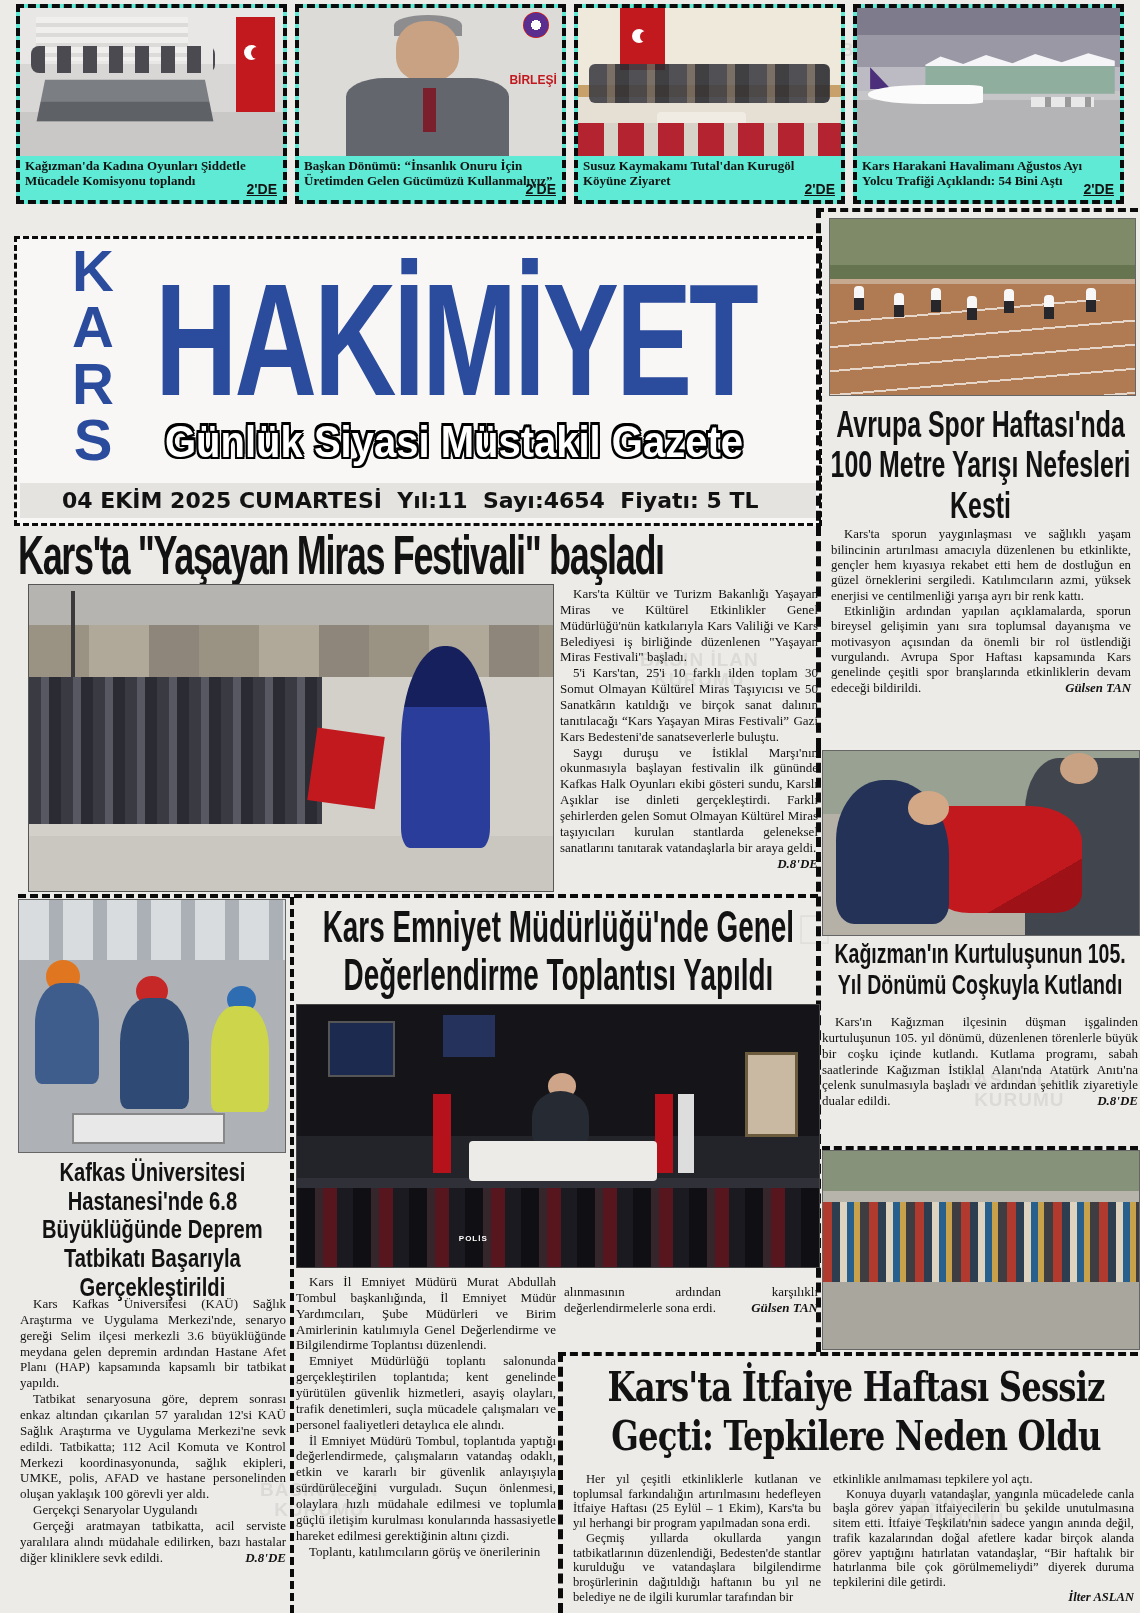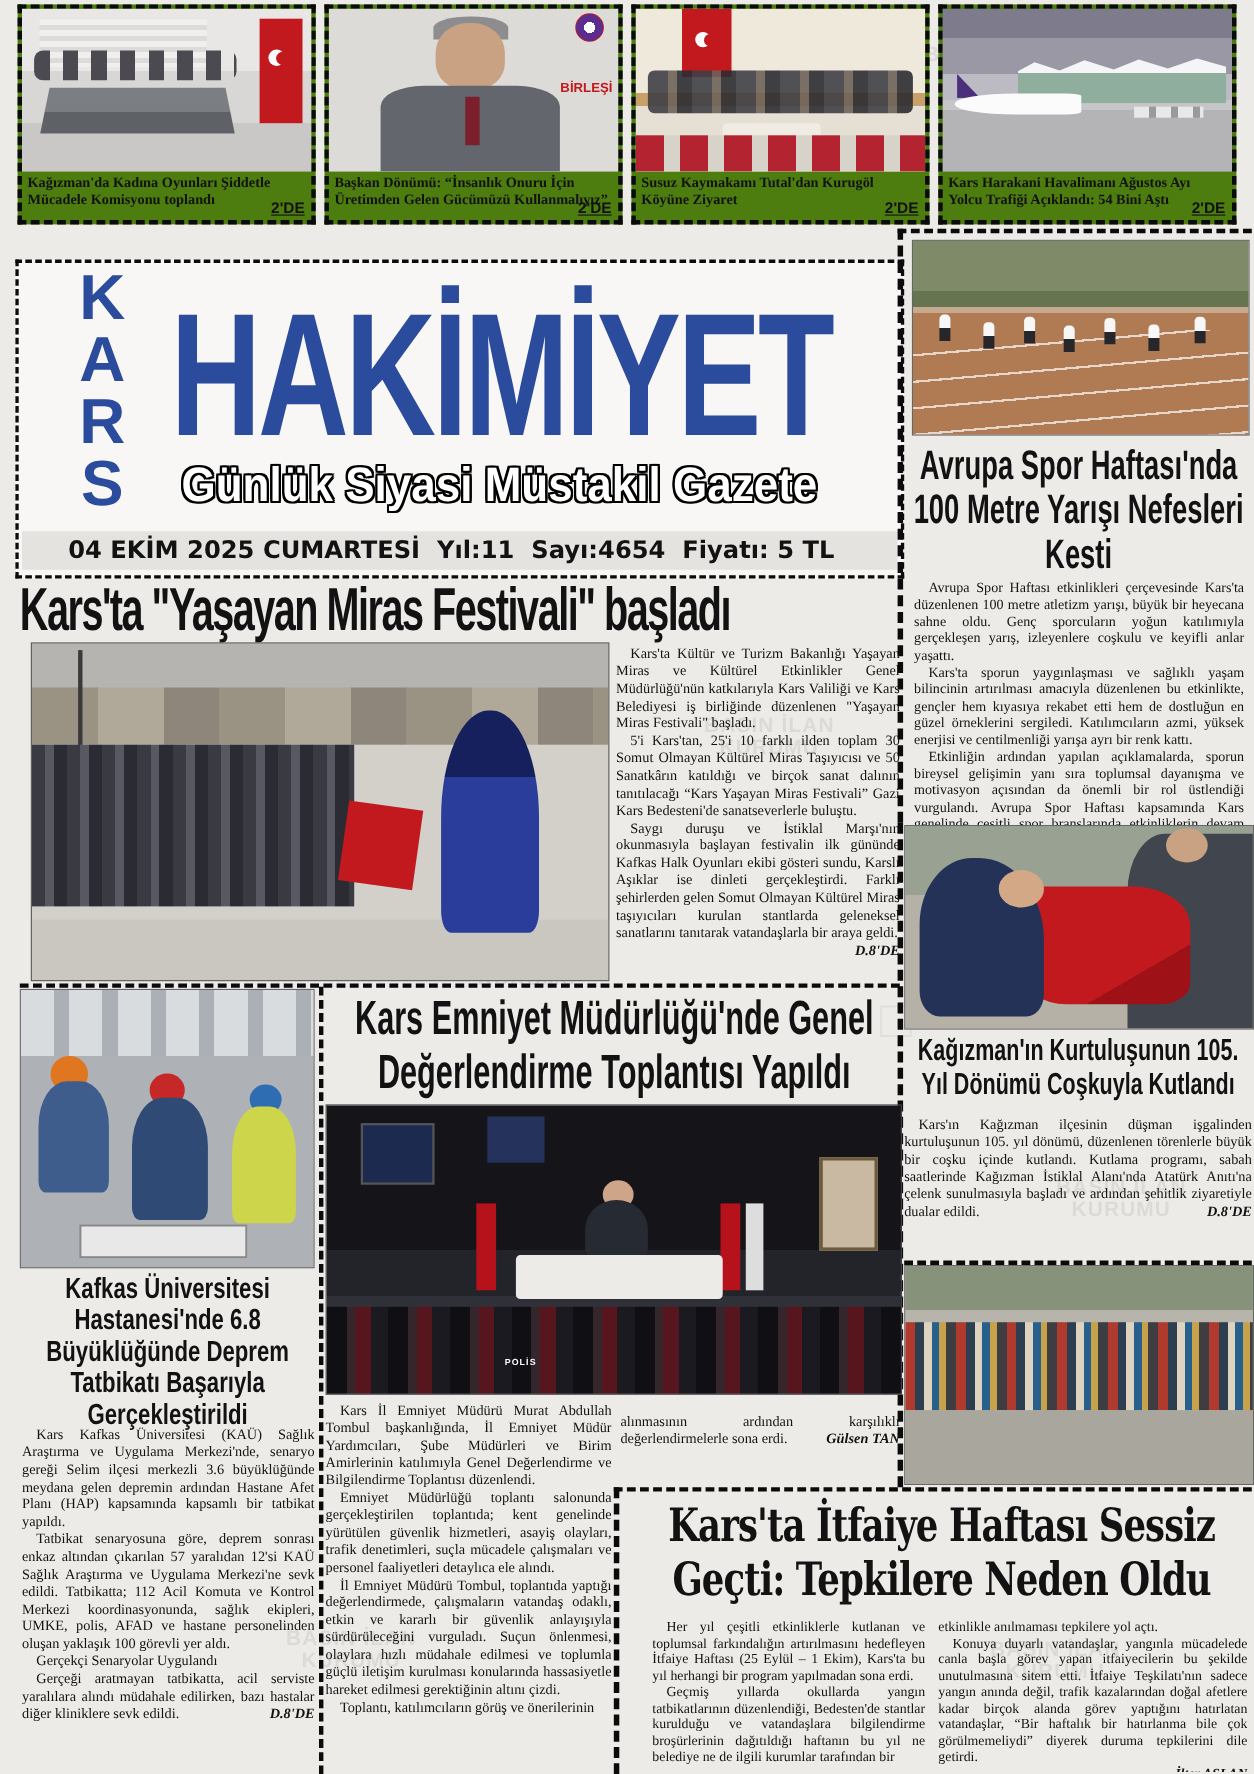--- a/index.html
+++ b/index.html
@@ -11,21 +11,21 @@
       letter-spacing:1px;color:#4a4a4a;opacity:.10;pointer-events:none;}
   .wmbox{position:absolute;z-index:0;font-size:48px;color:#4a4a4a;opacity:.07;pointer-events:none;}
   
   .txt{line-height:1.22;font-size:13px;text-align:justify;overflow:hidden;position:absolute;z-index:1;}
   .txt p{margin:0;text-indent:13px;}
   .dref{float:right;font-weight:bold;font-style:italic;}
   .by{float:right;font-weight:bold;font-style:italic;}
   .photo{position:relative;overflow:hidden;background:#cfcecc;}
   
   .topstrip{position:absolute;left:16px;top:4px;width:1108px;height:200px;display:flex;gap:8px;z-index:1;}
-  .topbox{flex:1;border:4px dashed #0b0b0b;background:#4d7c0f;display:flex;flex-direction:column;}
+  .topbox{flex:1;border:4px dashed #0b0b0b;background:#5eead4;display:flex;flex-direction:column;}
   .topbox .photo{height:148px;flex:none;}
   .cap{position:relative;flex:1;padding:2px 5px 2px 5px;font-weight:bold;font-size:13px;line-height:1.18;}
   .capref{position:absolute;right:6px;bottom:2px;font-family:"Liberation Sans",sans-serif;
           font-weight:bold;font-size:14px;text-decoration:underline;}
   
   .masthead{position:absolute;left:14px;top:236px;width:802px;height:284px;border:3px dashed #0b0b0b;
             background:#f8f7f5;z-index:1;}
   .kars{position:absolute;left:16px;top:4px;width:120px;text-align:center;color:#2b4b9d;
         font-family:"Liberation Sans",sans-serif;font-weight:bold;font-size:58px;line-height:.97;}
   .hakimiyet{position:absolute;left:138px;top:10px;color:#2b4b9d;font-family:"Liberation Sans",sans-serif;
@@ -74,21 +74,21 @@
                   font-family:"Liberation Sans",sans-serif;font-weight:bold;font-size:23px;line-height:1.15;
                   transform:scale(.85,1.2);transform-origin:left top;z-index:1;}
   .kagizman-body{left:822px;top:1014px;width:316px;height:130px;}
   .p-crowd{position:absolute;left:822px;top:1150px;width:316px;height:198px;border:1px solid #666;z-index:1;}
   
   .itfaiye{position:absolute;left:558px;top:1352px;width:580px;height:261px;border-left:5px dashed #0b0b0b;
            border-top:4px dashed #0b0b0b;box-sizing:border-box;z-index:1;}
   .itfaiye-title{margin:6px 0 0 4px;width:680px;text-align:center;font-family:"DejaVu Serif",serif;
                  font-weight:bold;font-size:38px;line-height:1.18;letter-spacing:-1px;
                  transform:scale(.85,1.1);transform-origin:left top;}
-  .it-cols{position:absolute;left:10px;right:4px;top:116px;bottom:2px;display:flex;gap:12px;overflow:hidden;margin-left:20px;}
+  .it-cols{position:absolute;left:10px;right:4px;top:116px;bottom:2px;display:flex;gap:12px;overflow:hidden;}
   .it-col{line-height:1.17;font-size:12.6px;text-align:justify;}
   .it-col p{margin:0;text-indent:13px;}
   .it-col1{width:248px;flex:none;}
   .it-col2{flex:1;}
   .it-by{display:block;text-align:right;font-weight:bold;font-style:italic;text-indent:0;}
   
   .p-meeting{background:linear-gradient(180deg,#e8e7e5 0 38%,#d8d7d5 38% 70%,#c9c8c6 70% 100%);}
   .pm-window{position:absolute;left:6%;top:6%;width:58%;height:30%;background:repeating-linear-gradient(180deg,#f0efed 0 6px,#dcdbd9 6px 10px);}
   .pm-people{position:absolute;left:4%;top:26%;width:70%;height:18%;border-radius:8px;background:repeating-linear-gradient(90deg,#4a4a50 0 14px,transparent 14px 26px);}
   .pm-table{position:absolute;left:8%;top:46%;width:64%;height:32%;background:linear-gradient(180deg,#7b7e82 0 55%,#5e6165 55% 100%);transform:perspective(220px) rotateX(28deg);}
@@ -290,21 +290,20 @@
       <span class="runner" style="left:8%;top:38%"></span>
       <span class="runner" style="left:21%;top:42%"></span>
       <span class="runner" style="left:33%;top:39%"></span>
       <span class="runner" style="left:45%;top:44%"></span>
       <span class="runner" style="left:57%;top:40%"></span>
       <span class="runner" style="left:70%;top:43%"></span>
       <span class="runner" style="left:84%;top:39%"></span>
     </div>
     <div class="sports-title">Avrupa Spor Haftası'nda 100 Metre Yarışı Nefesleri Kesti</div>
     <div class="sports-body">
-      <p>Avrupa Spor Haftası etkinlikleri çerçevesinde Kars'ta düzenlenen 100 metre atletizm yarışı, büyük bir heyecana sahne oldu. Genç sporcuların yoğun katılımıyla gerçekleşen yarış, izleyenlere coşkulu ve keyifli anlar yaşattı.</p>
       <p>Kars'ta sporun yaygınlaşması ve sağlıklı yaşam bilincinin artırılması amacıyla düzenlenen bu etkinlikte, gençler hem kıyasıya rekabet etti hem de dostluğun en güzel örneklerini sergiledi. Katılımcıların azmi, yüksek enerjisi ve centilmenliği yarışa ayrı bir renk kattı.</p>
       <p><span>Etkinliğin ardından yapılan açıklamalarda, sporun bireysel gelişimin yanı sıra toplumsal dayanışma ve motivasyon açısından da önemli bir rol üstlendiği vurgulandı. Avrupa Spor Haftası kapsamında Kars genelinde çeşitli spor branşlarında etkinliklerin devam edeceği bildirildi.</span><span class="by">Gülsen TAN</span></p>
     </div>
   </div>
 
   <div class="main-headline"><span>Kars'ta "Yaşayan Miras Festivali" başladı</span></div>
 
   <div class="photo p-festival">
     <div class="pf-buildings"></div>
     <div class="pf-lamp"></div>

